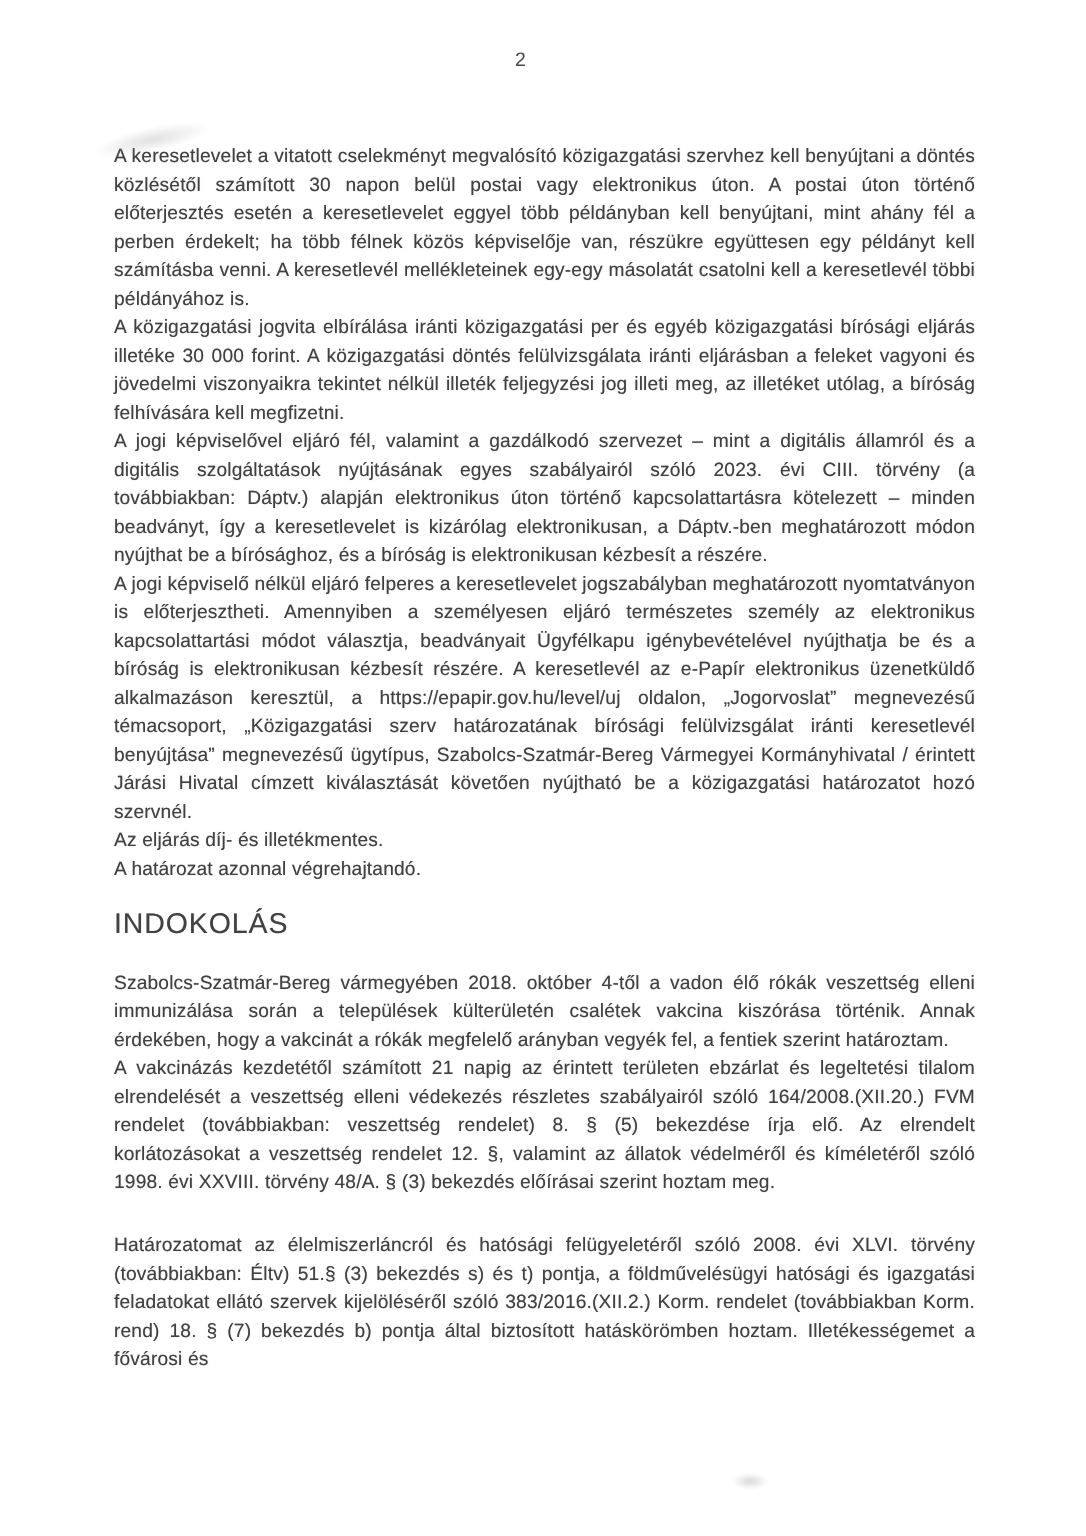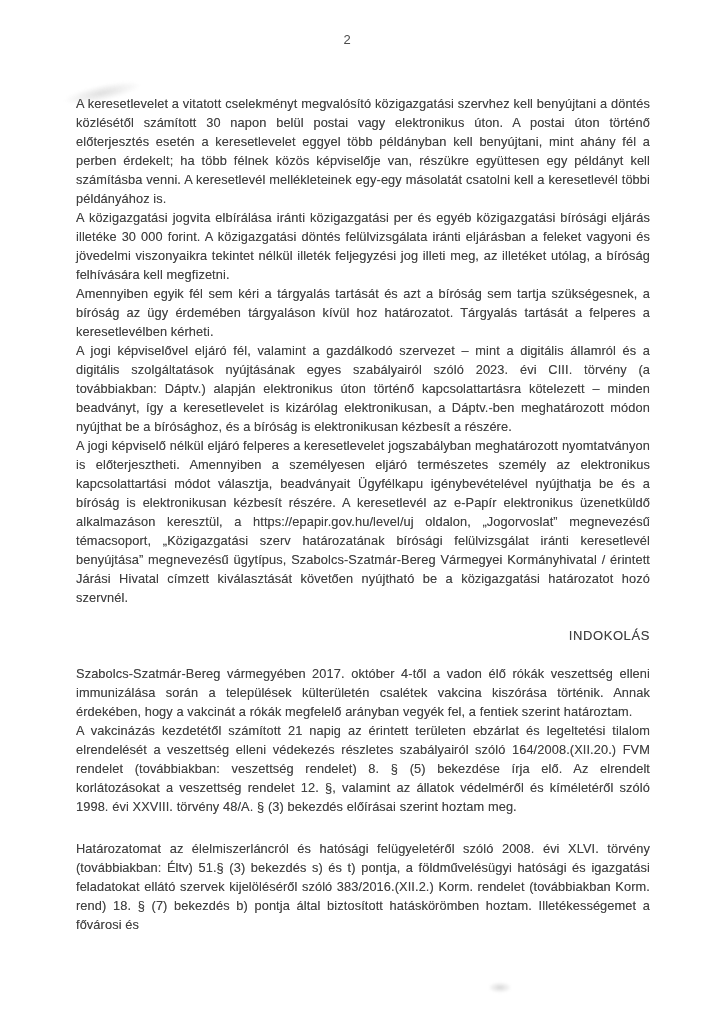--- a/index.html
+++ b/index.html
@@ -30,24 +30,24 @@
     font-size: 12.8px;
     line-height: 19px;
     letter-spacing: 0.1px;
     text-align: justify;
     color: #414141;
     text-shadow: 0 0 0.6px rgba(80,80,80,0.55);
   }
   .para { margin: 0; text-align: justify; }
   .para.gap-before { margin-top: 23px; }
   .heading {
-    text-align: right;
+    text-align: left;
     margin: 19px 0;
     letter-spacing: 0.6px;
-    font-size: 13px;
+    font-size: 19px;
   }
   .link {
     color: inherit;
     text-underline-offset: 2px;
     cursor: pointer;
   }
   .artifact { position: absolute; pointer-events: none; }
   .artifact-top {
     left: 62px; top: 85px;
     width: 80px; height: 16px;
@@ -64,24 +64,25 @@
 </style>
 </head>
 <body>
 
 <div class="page">
   <div class="page-number">2</div>
 
   <div class="body-text" id="doc-body">
       <p class="para">A keresetlevelet a vitatott cselekményt megvalósító közigazgatási szervhez kell benyújtani a döntés közlésétől számított 30 napon belül postai vagy elektronikus úton. A postai úton történő előterjesztés esetén a keresetlevelet eggyel több példányban kell benyújtani, mint ahány fél a perben érdekelt; ha több félnek közös képviselője van, részükre együttesen egy példányt kell számításba venni. A keresetlevél mellékleteinek egy-egy másolatát csatolni kell a keresetlevél többi példányához is.</p>
       <p class="para">A közigazgatási jogvita elbírálása iránti közigazgatási per és egyéb közigazgatási bírósági eljárás illetéke 30&nbsp;000 forint. A közigazgatási döntés felülvizsgálata iránti eljárásban a feleket vagyoni és jövedelmi viszonyaikra tekintet nélkül illeték feljegyzési jog illeti meg, az illetéket utólag, a bíróság felhívására kell megfizetni.</p>
-      <p class="para">Amennyiben egyik fél sem kéri a tárgyalás tartását és azt a bíróság sem tartja szükségesnek, a bíróság az ügy érdemében tárgyaláson kívül hoz határozatot. Tárgyalás tartását a felperes a keresetlevélben kérheti.</p>
       <p class="para">A jogi képviselővel eljáró fél, valamint a gazdálkodó szervezet – mint a digitális államról és a digitális szolgáltatások nyújtásának egyes szabályairól szóló 2023. évi CIII. törvény (a továbbiakban: Dáptv.) alapján elektronikus úton történő kapcsolattartásra kötelezett – minden beadványt, így a keresetlevelet is kizárólag elektronikusan, a Dáptv.-ben meghatározott módon nyújthat be a bírósághoz, és a bíróság is elektronikusan kézbesít a részére.</p>
       <p class="para"><span>A jogi képviselő nélkül eljáró felperes a keresetlevelet jogszabályban meghatározott nyomtatványon is előterjesztheti. Amennyiben a személyesen eljáró természetes személy az elektronikus kapcsolattartási módot választja, beadványait Ügyfélkapu igénybevételével nyújthatja be és a bíróság is elektronikusan kézbesít részére. A keresetlevél az e-Papír elektronikus üzenetküldő alkalmazáson keresztül, a </span><span class="link" role="link">https://epapir.gov.hu/level/uj</span><span> oldalon, „Jogorvoslat” megnevezésű témacsoport, „Közigazgatási szerv határozatának bírósági felülvizsgálat iránti keresetlevél benyújtása” megnevezésű ügytípus, Szabolcs-Szatmár-Bereg Vármegyei Kormányhivatal / érintett Járási Hivatal címzett kiválasztását követően nyújtható be a közigazgatási határozatot hozó szervnél.</span></p>
+      <p class="para">Az eljárás díj- és illetékmentes.</p>
+      <p class="para">A határozat azonnal végrehajtandó.</p>
       <div class="heading">INDOKOLÁS</div>
-      <p class="para">Szabolcs-Szatmár-Bereg vármegyében 2017. október 4-től a vadon élő rókák veszettség elleni immunizálása során a települések külterületén csalétek vakcina kiszórása történik. Annak érdekében, hogy a vakcinát a rókák megfelelő arányban vegyék fel, a fentiek szerint határoztam.</p>
+      <p class="para">Szabolcs-Szatmár-Bereg vármegyében 2018. október 4-től a vadon élő rókák veszettség elleni immunizálása során a települések külterületén csalétek vakcina kiszórása történik. Annak érdekében, hogy a vakcinát a rókák megfelelő arányban vegyék fel, a fentiek szerint határoztam.</p>
       <p class="para">A vakcinázás kezdetétől számított 21 napig az érintett területen ebzárlat és legeltetési tilalom elrendelését a veszettség elleni védekezés részletes szabályairól szóló 164/2008.(XII.20.) FVM rendelet (továbbiakban: veszettség rendelet) 8. § (5) bekezdése írja elő. Az elrendelt korlátozásokat a veszettség rendelet 12. §, valamint az állatok védelméről és kíméletéről szóló 1998. évi XXVIII. törvény 48/A. § (3) bekezdés előírásai szerint hoztam meg.</p>
       <p class="para gap-before">Határozatomat az élelmiszerláncról és hatósági felügyeletéről szóló 2008. évi XLVI. törvény (továbbiakban: Éltv) 51.§ (3) bekezdés s) és t) pontja, a földművelésügyi hatósági és igazgatási feladatokat ellátó szervek kijelöléséről szóló 383/2016.(XII.2.) Korm. rendelet (továbbiakban Korm. rend) 18. § (7) bekezdés b) pontja által biztosított hatáskörömben hoztam. Illetékességemet a fővárosi és</p>
     </div>
 
   <div class="artifact artifact-top"></div>
   <div class="artifact artifact-bottom"></div>
 </div>
 
 </body></html>

